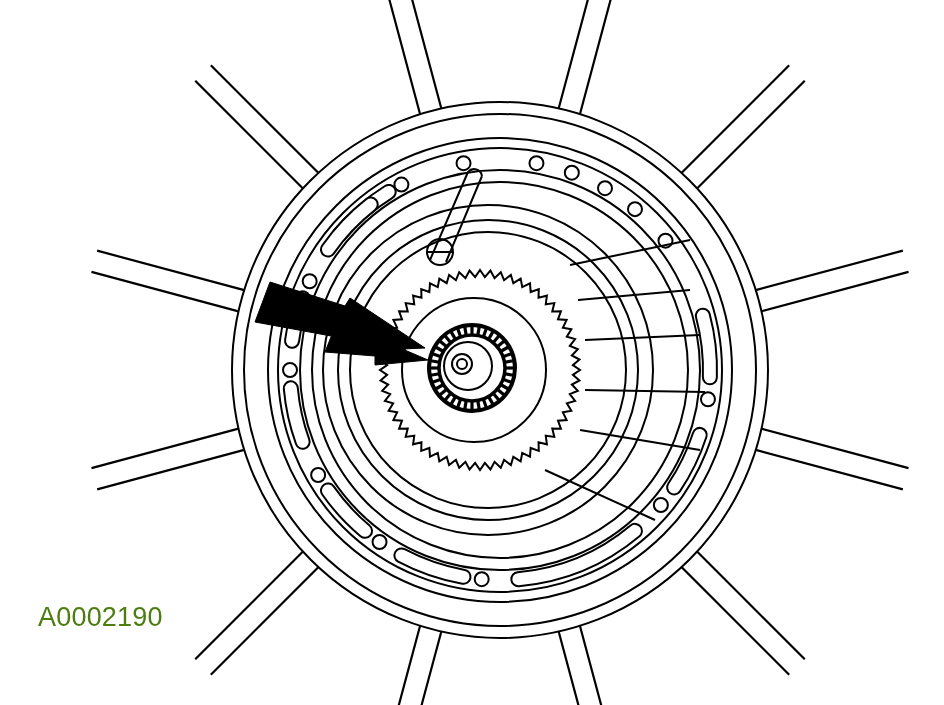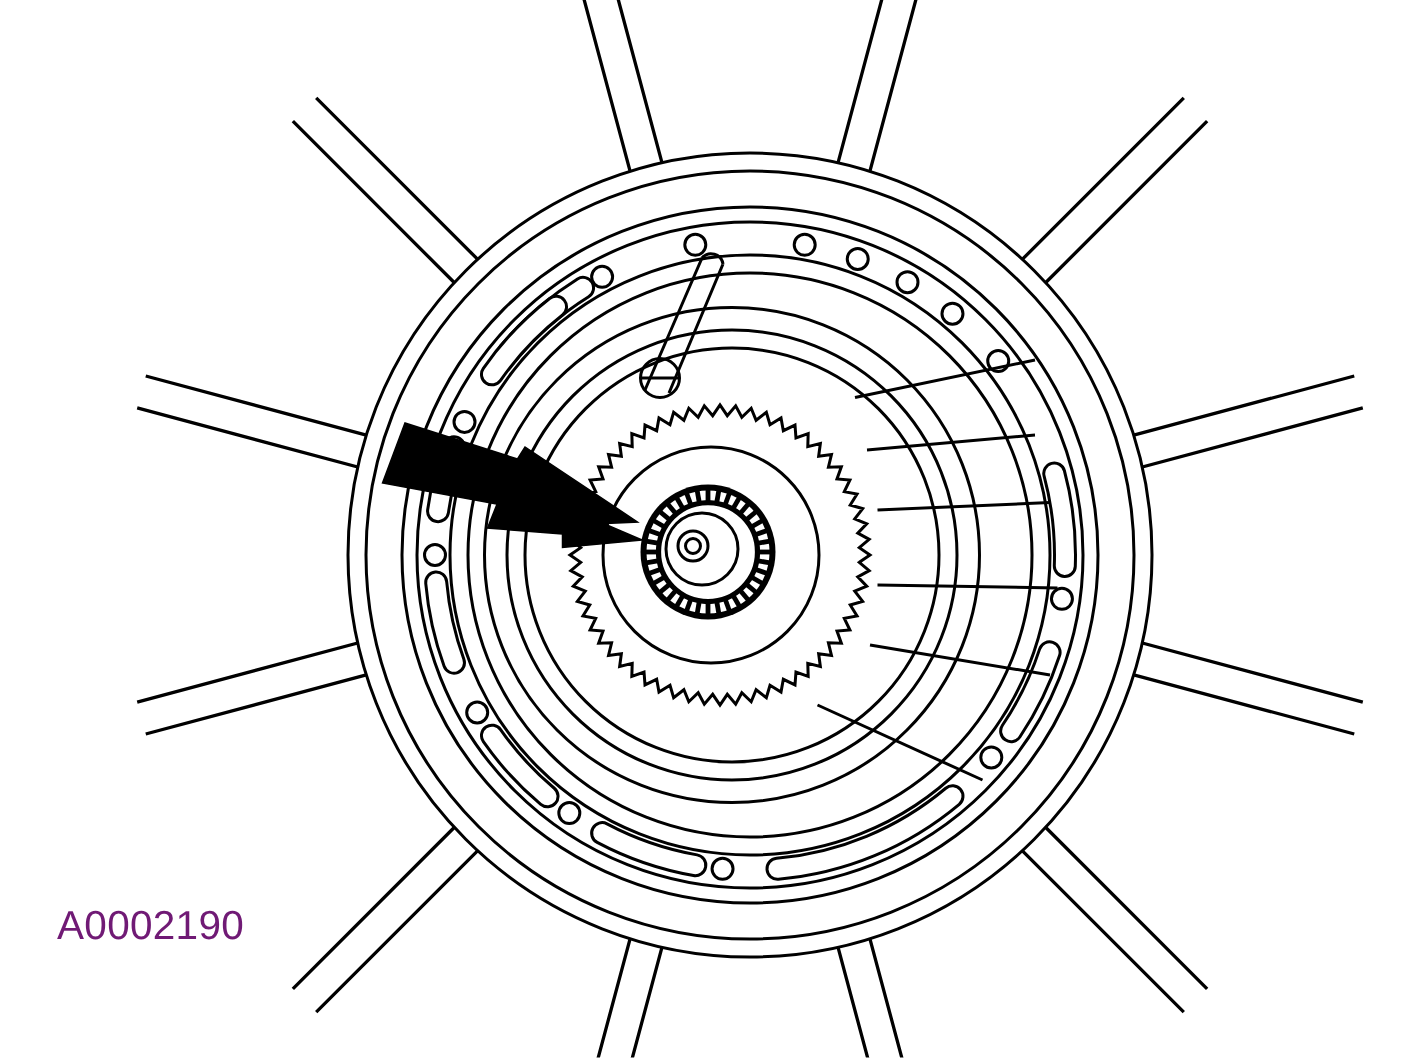--- a/index.html
+++ b/index.html
@@ -1,21 +1,21 @@
 <!DOCTYPE html>
 <html><head>
 <meta charset="utf-8">
 <style>
   html, body { margin: 0; padding: 0; background: #ffffff; }
   body { width: 944px; height: 705px; position: relative; overflow: hidden; }
   #figure { position: absolute; left: 0; top: 0; width: 944px; height: 705px; }
   #figure line, #figure path, #figure circle, #figure rect, #figure polyline { vector-effect: non-scaling-stroke; }
   .label-id {
     position: absolute; left: 38px; top: 602px;
-    font-family: "Liberation Sans", sans-serif; font-size: 27px; color: #701a75;
+    font-family: "Liberation Sans", sans-serif; font-size: 27px; color: #4d7c0f;
     letter-spacing: 0.2px;
   }
 </style>
 </head>
 <body>
 
 <svg id="figure" viewBox="0 0 944 705" xmlns="http://www.w3.org/2000/svg">
   <g id="spokes" fill="#fff" stroke="#000" stroke-width="2.2">
       <path d="M619.3291830322383,-32.84183754528095 L578.4357739060401,119.77444300839184 A11,11 0 0 1 557.1854057276807,114.08042401613639 L598.078814853879,-38.535856537536404"></path>
       <path d="M804.7630226914019,80.79332649470211 L693.0401512639274,192.5161979221766 A11,11 0 0 1 677.4838020778235,176.95984873607253 L789.206673505298,65.23697730859806"></path>

